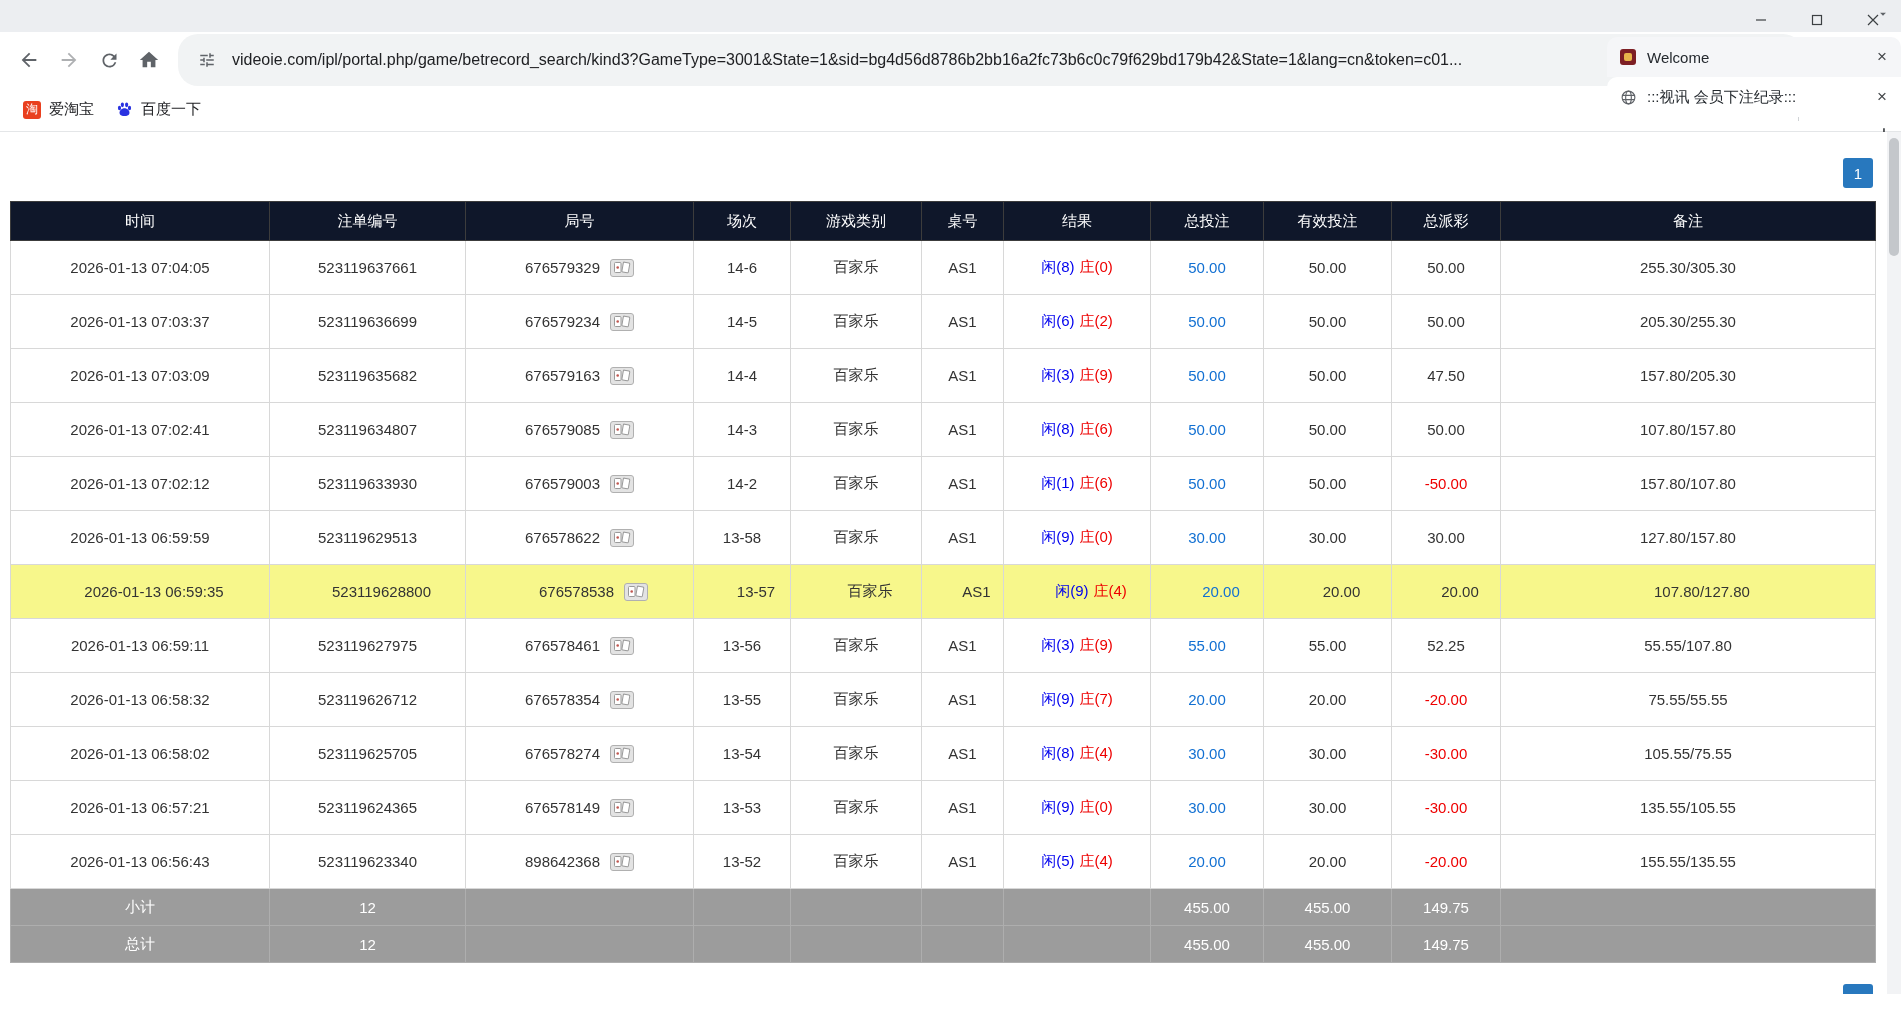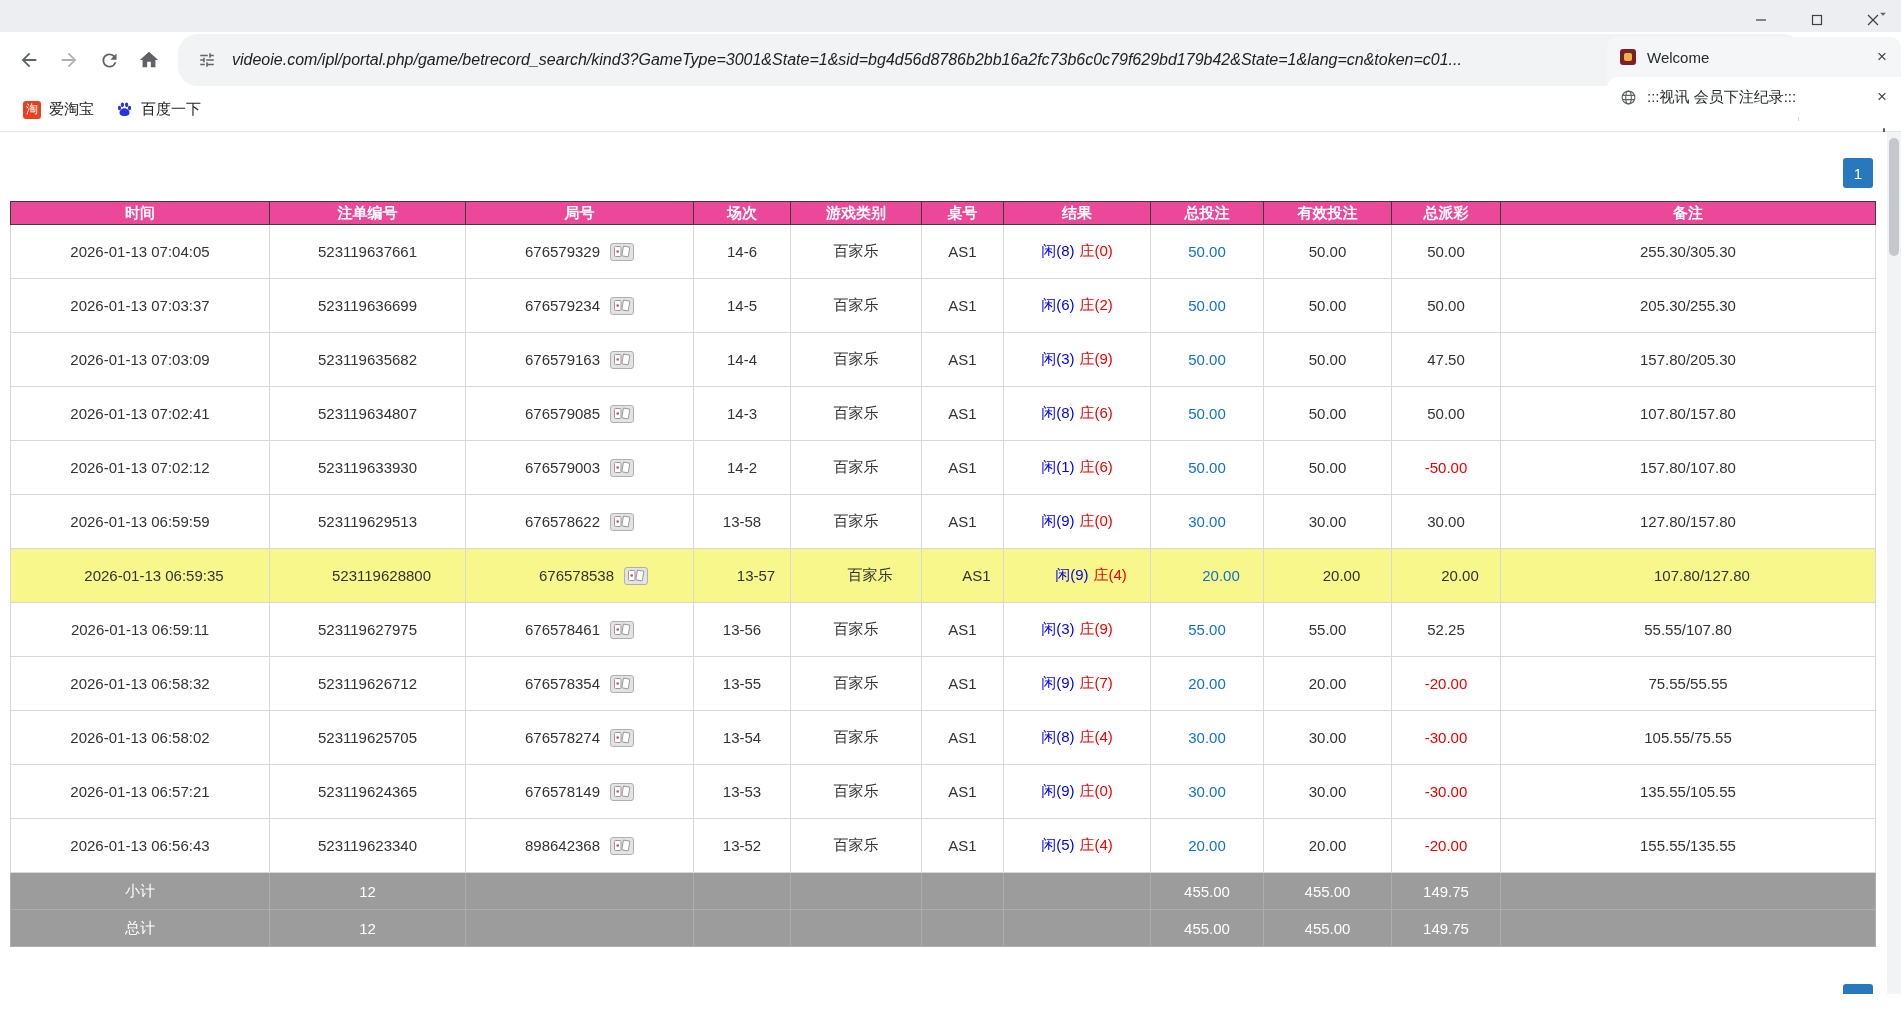--- a/index.html
+++ b/index.html
@@ -20,41 +20,41 @@
 .tab-title { font-size:15px; color:#24292e; white-space:nowrap; overflow:hidden; text-overflow:ellipsis; flex:1; }
 .tab-close { width:22px; height:22px; border-radius:50%; display:flex; align-items:center; justify-content:center; font-size:17px; color:#44474a; flex:none; }
 .newtab { width:34px; height:34px; margin:0 0 6px 10px; display:flex; align-items:center; justify-content:center; font-size:23px; color:#3c4043; border-radius:50%; flex:none; }
 .wincontrols { position:absolute; right:0; top:0; height:40px; display:flex; }
 .winbtn { width:56px; height:40px; display:flex; align-items:center; justify-content:center; }
 
 
 .navbar { height:56px; background:#fff; display:flex; align-items:center; padding:0 10px; gap:2px; }
 .navbtn { width:38px; height:38px; border-radius:50%; display:flex; align-items:center; justify-content:center; flex:none; }
 .navbtn.dim { opacity:.5; }
-.omnibox { flex:1; height:52px; background:#f1f3f4; border-radius:20px; margin:0 8px; display:flex; align-items:center; padding:0 10px 0 14px; min-width:0;font-style:italic; }
+.omnibox { flex:1; height:52px; background:#f1f3f4; border-radius:20px; margin:0 8px; display:flex; align-items:center; padding:0 10px 0 14px; min-width:0; }
 .omnibox .url { flex:1; font-size:16px; color:#202124; white-space:nowrap; overflow:hidden; min-width:0; margin:0 10px; }
 .ombtn { width:30px; height:30px; display:flex; align-items:center; justify-content:center; flex:none; }
 
 
 .bookmarksbar { height:44px; background:#fff; border-bottom:1px solid #e4e6e8; display:flex; align-items:center; padding:0 14px; gap:4px; }
 .bookmark { display:flex; align-items:center; gap:8px; padding:5px 9px; border-radius:8px; font-size:15px; color:#202124; white-space:nowrap; }
 .bm-taobao { width:18px; height:18px; background:#e9401f; color:#fff; border-radius:3px; font-size:12px; display:flex; align-items:center; justify-content:center; flex:none; }
 .bookmarks-right { margin-left:auto; display:flex; align-items:flex-start; }
 .vsep { width:1px; height:22px; background:#d0d3d6; margin-right:8px; }
 .all-bm-label { font-size:15px; color:#202124; white-space:nowrap; }
 
 
 .content { position:relative; height:862px; background:#fff; overflow:hidden; }
 .page-btn { position:absolute; width:30px; height:30px; background:#2878be; color:#fff; font-size:15px;
   display:flex; align-items:center; justify-content:center; border-radius:3px; }
 .page-btn.top { top:26px; right:28px; }
 .page-btn.bottom { top:852px; right:28px; }
 
 .bet-table { position:absolute; left:10px; top:69px; width:1865px; border-collapse:collapse; table-layout:fixed; font-size:15px; color:#333; }
-.bet-table th { background:#ec4899; color:#fff; font-weight:700; height:23px; font-size:15px; border:1px solid #3c3c3c; text-align:center; }
+.bet-table th { background:#0f172a; color:#fff; font-weight:400; height:39px; font-size:15px; border:1px solid #3c3c3c; text-align:center; }
 .bet-table td { border:1px solid #d8d8d8; height:54px; text-align:center; background:#fff; overflow:hidden; white-space:nowrap; }
 tr.highlight td { background:#f7f78b;padding-left:28px; }
 .round-cell { display:inline-flex; align-items:center; gap:10px; }
 .replay-icon { display:inline-flex; }
 td.link-blue { color:#1270d2; }
 .player { color:#0000ee; }
 .banker { color:#ee0000; margin-left:5px; }
 td.neg { color:#ee0000; }
 tr.summary td { background:#9c9c9c; color:#fff; height:37px; border:1px solid #aeaeae; }
 

